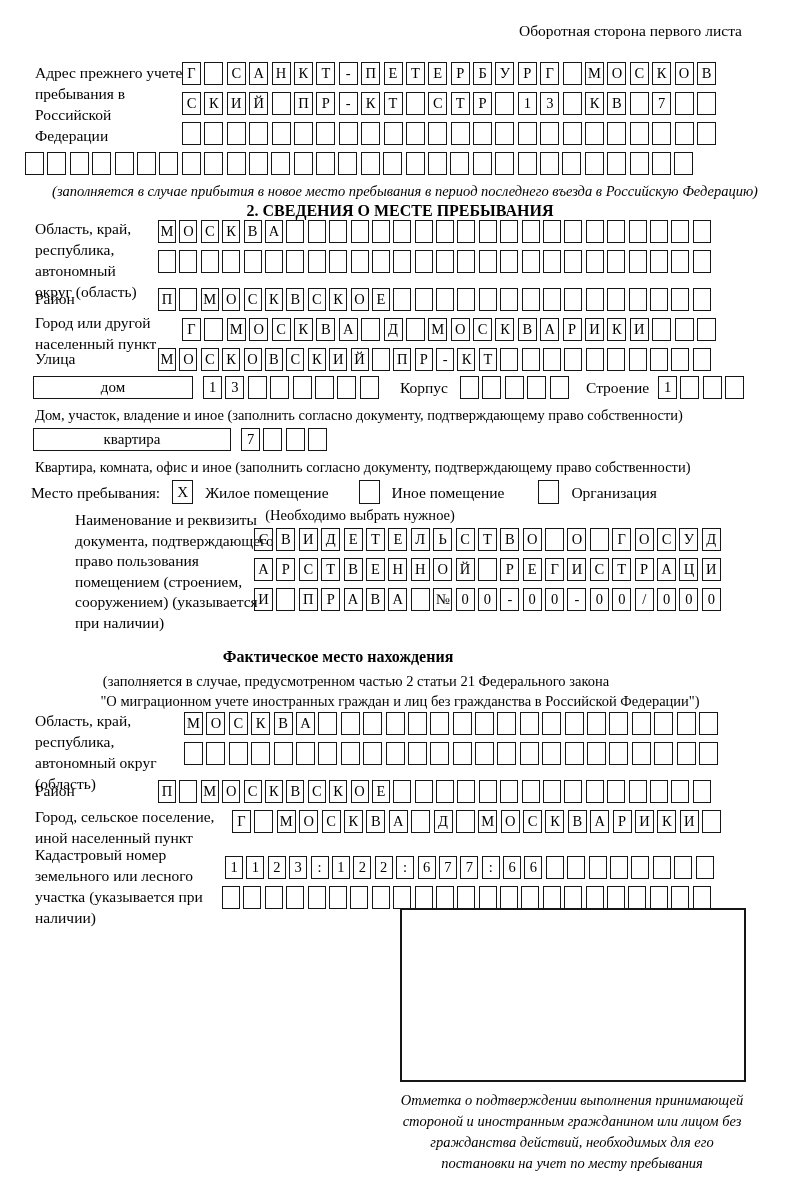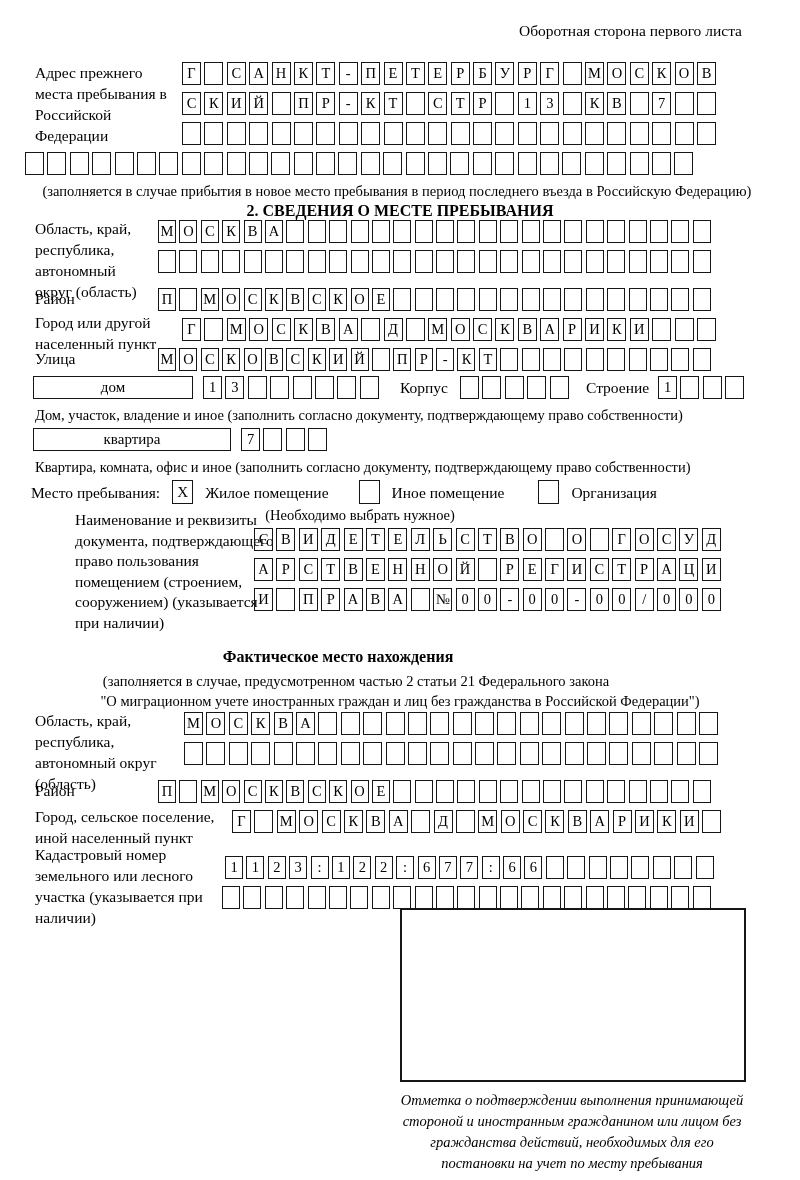--- a/index.html
+++ b/index.html
@@ -20,21 +20,21 @@
   .cbox{width:19px;height:22px;border:1.6px solid #161616;display:inline-flex;
         align-items:center;justify-content:center;font-size:15px;flex:none;}
   .stamp{border:2px solid #161616;}
   .inlrow{display:flex;align-items:center;}
 </style>
 </head>
 <body>
 
 <div class="abs lbl" style="top:20px;right:58px;">Оборотная сторона первого листа</div>
 
-<div class="abs lbl" style="top:62px;left:35px;width:148px;">Адрес прежнего места пребывания в Российской Федерации</div>
+<div class="abs lbl" style="top:62px;left:35px;width:148px;">Адрес прежнего учете пребывания в Российской Федерации</div>
 <div class="abs cells" style="top:62px;left:182px;">
     <span class="cell">Г</span>
     <span class="cell"></span>
     <span class="cell">С</span>
     <span class="cell">А</span>
     <span class="cell">Н</span>
     <span class="cell">К</span>
     <span class="cell">Т</span>
     <span class="cell">-</span>
     <span class="cell">П</span>
@@ -131,21 +131,21 @@
     <span class="cell"></span>
     <span class="cell"></span>
     <span class="cell"></span>
     <span class="cell"></span>
     <span class="cell"></span>
     <span class="cell"></span>
     <span class="cell"></span>
     <span class="cell"></span>
     <span class="cell"></span>
   </div>
-<div class="abs note ctr" style="top:182px;left:4px;width:786px;">(заполняется в случае прибытия в новое место пребывания в период последнего въезда в Российскую Федерацию)</div>
+<div class="abs note ctr" style="top:182px;left:12px;width:786px;font-style:italic;">(заполняется в случае прибытия в новое место пребывания в период последнего въезда в Российскую Федерацию)</div>
 
 <div class="abs bold ctr" style="top:202px;left:0;width:800px;font-size:16px;">2. СВЕДЕНИЯ О МЕСТЕ ПРЕБЫВАНИЯ</div>
 
 <div class="abs lbl" style="top:218px;left:35px;width:118px;">Область, край, республика, автономный округ (область)</div>
 <div class="abs cells c16" style="top:220px;left:158px;">
     <span class="cell">М</span>
     <span class="cell">О</span>
     <span class="cell">С</span>
     <span class="cell">К</span>
     <span class="cell">В</span>

